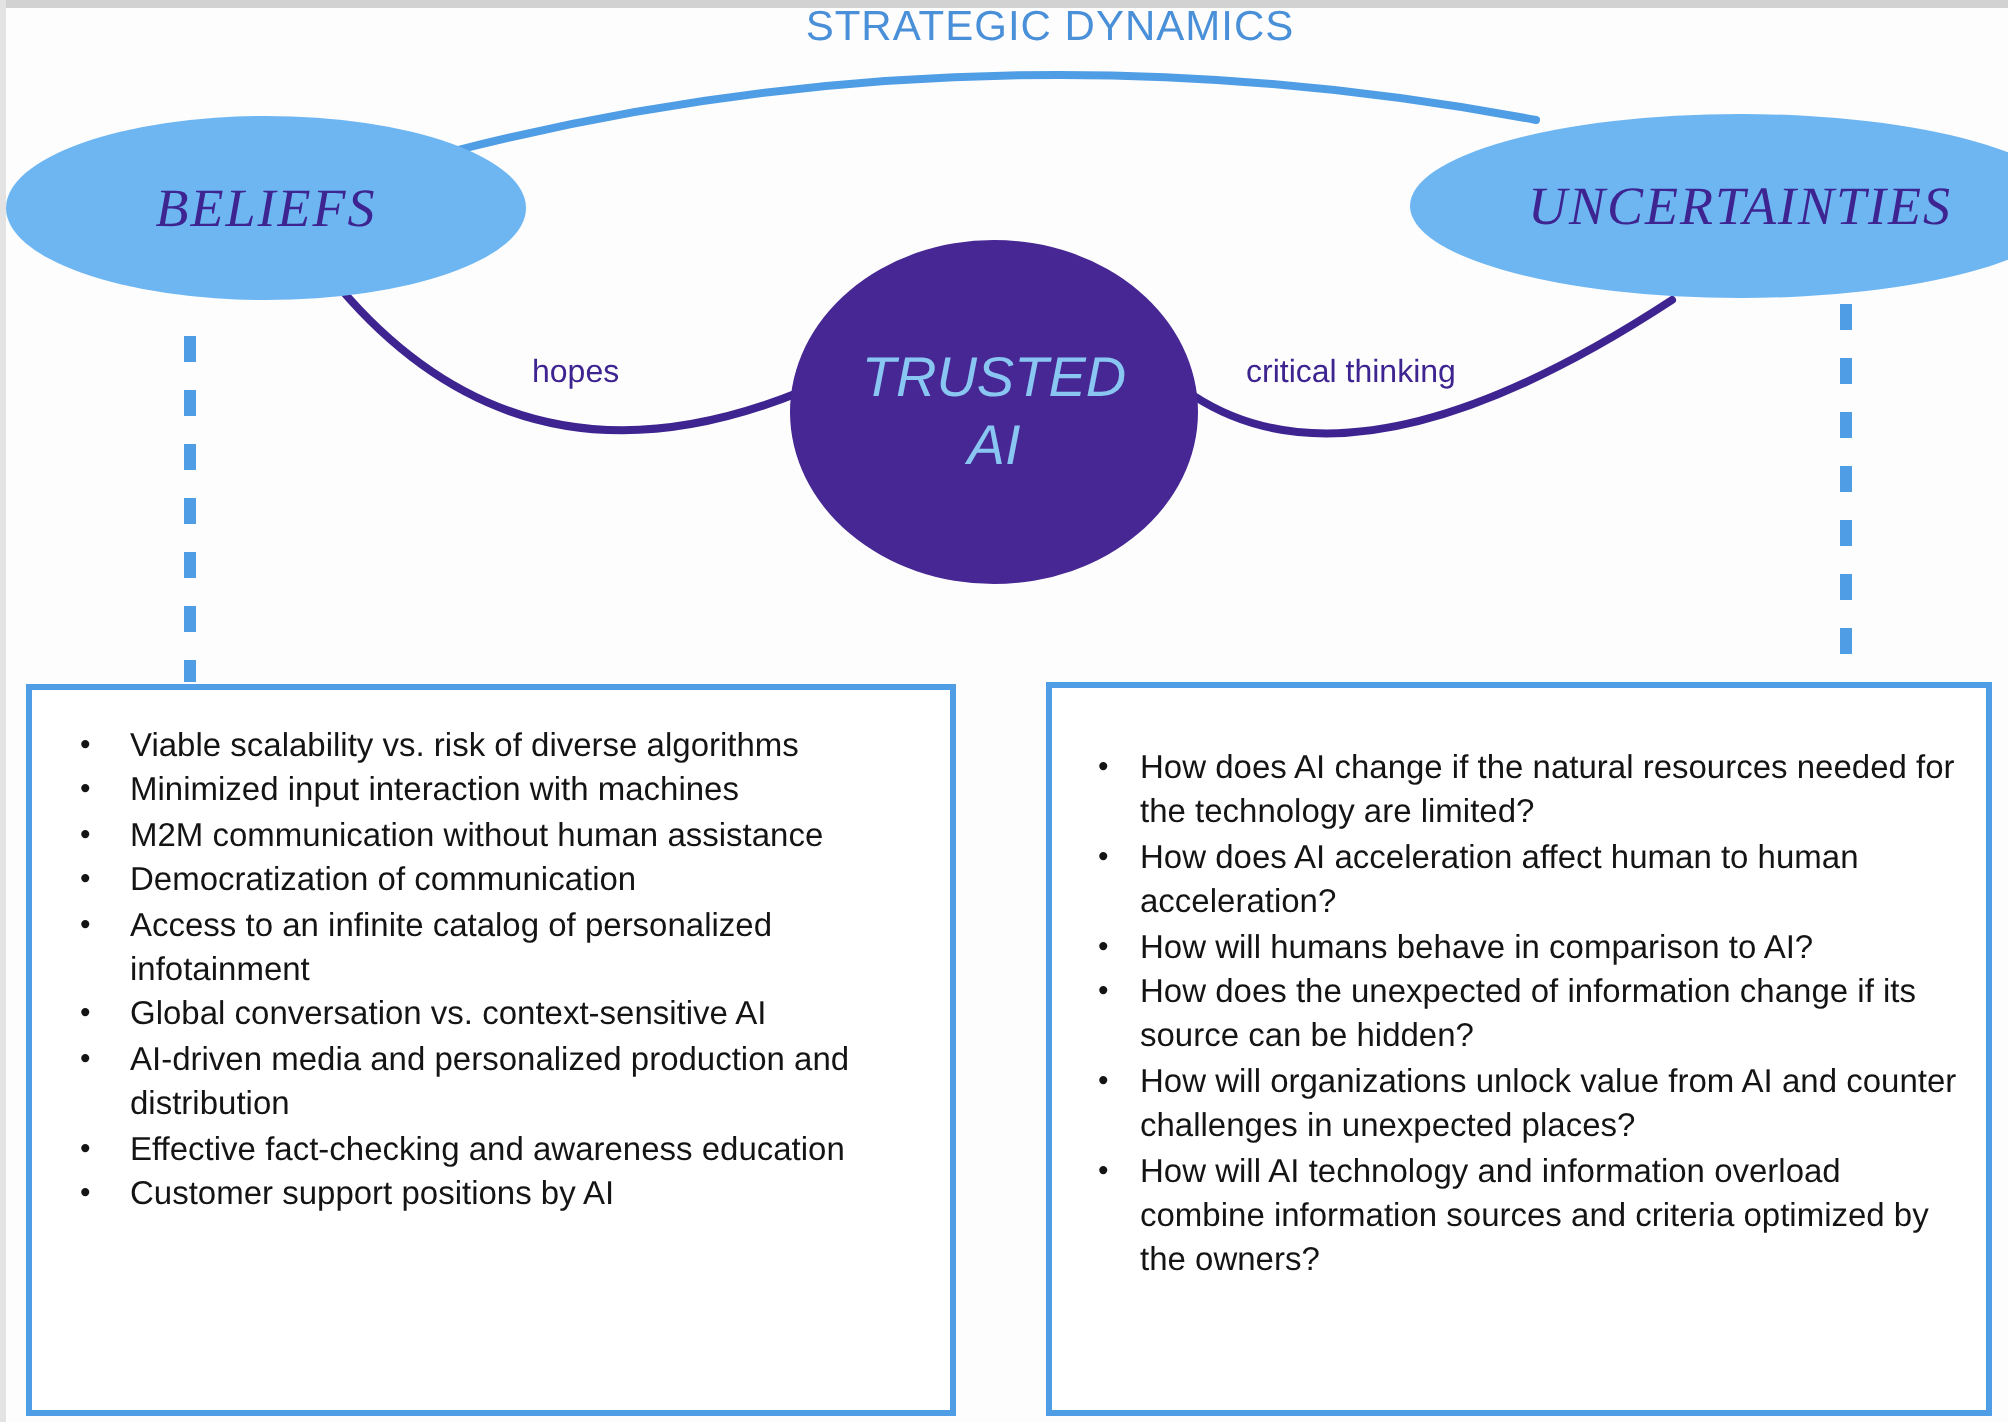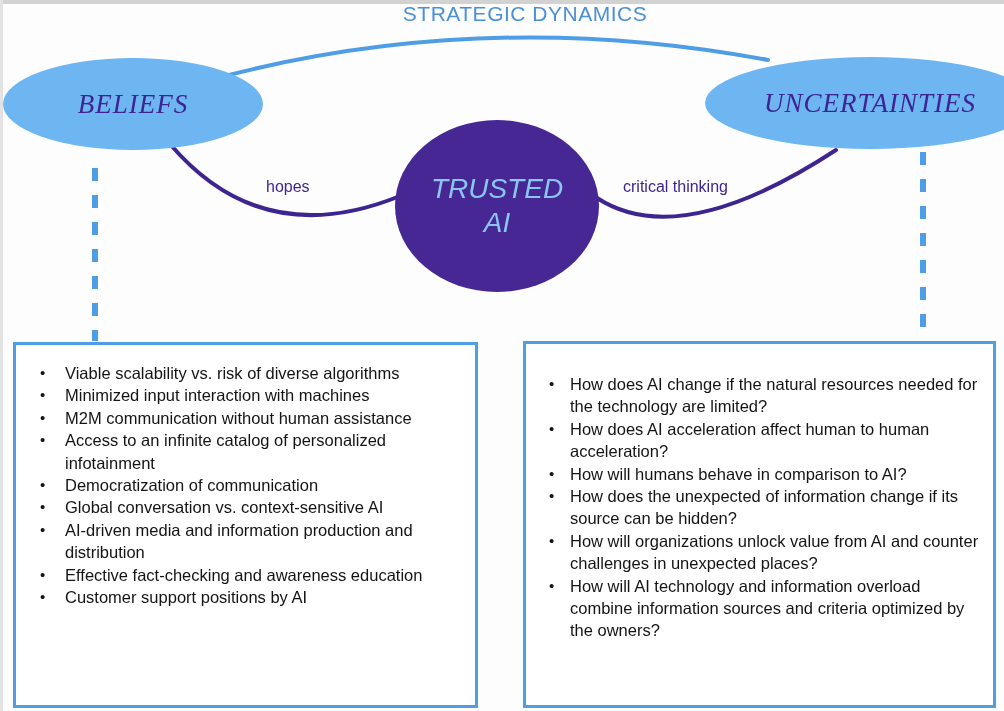--- a/index.html
+++ b/index.html
@@ -94,24 +94,24 @@
 </div>
 
 <div class="edge-label hopes">hopes</div>
 <div class="edge-label critical">critical thinking</div>
 
 <div class="list-box box-left">
   <ul>
     <li>Viable scalability vs. risk of diverse algorithms</li>
     <li>Minimized input interaction with machines</li>
     <li>M2M communication without human assistance</li>
+    <li>Democratization of communication</li>
     <li>Access to an infinite catalog of personalized infotainment</li>
-    <li>Democratization of communication</li>
     <li>Global conversation vs. context-sensitive AI</li>
-    <li>AI-driven media and information production and distribution</li>
+    <li>AI-driven media and personalized production and distribution</li>
     <li>Effective fact-checking and awareness education</li>
     <li>Customer support positions by AI</li>
   </ul>
 </div>
 
 <div class="list-box box-right">
   <ul>
     <li>How does AI change if the natural resources needed for the technology are limited?</li>
     <li>How does AI acceleration affect human to human acceleration?</li>
     <li>How will humans behave in comparison to AI?</li>

